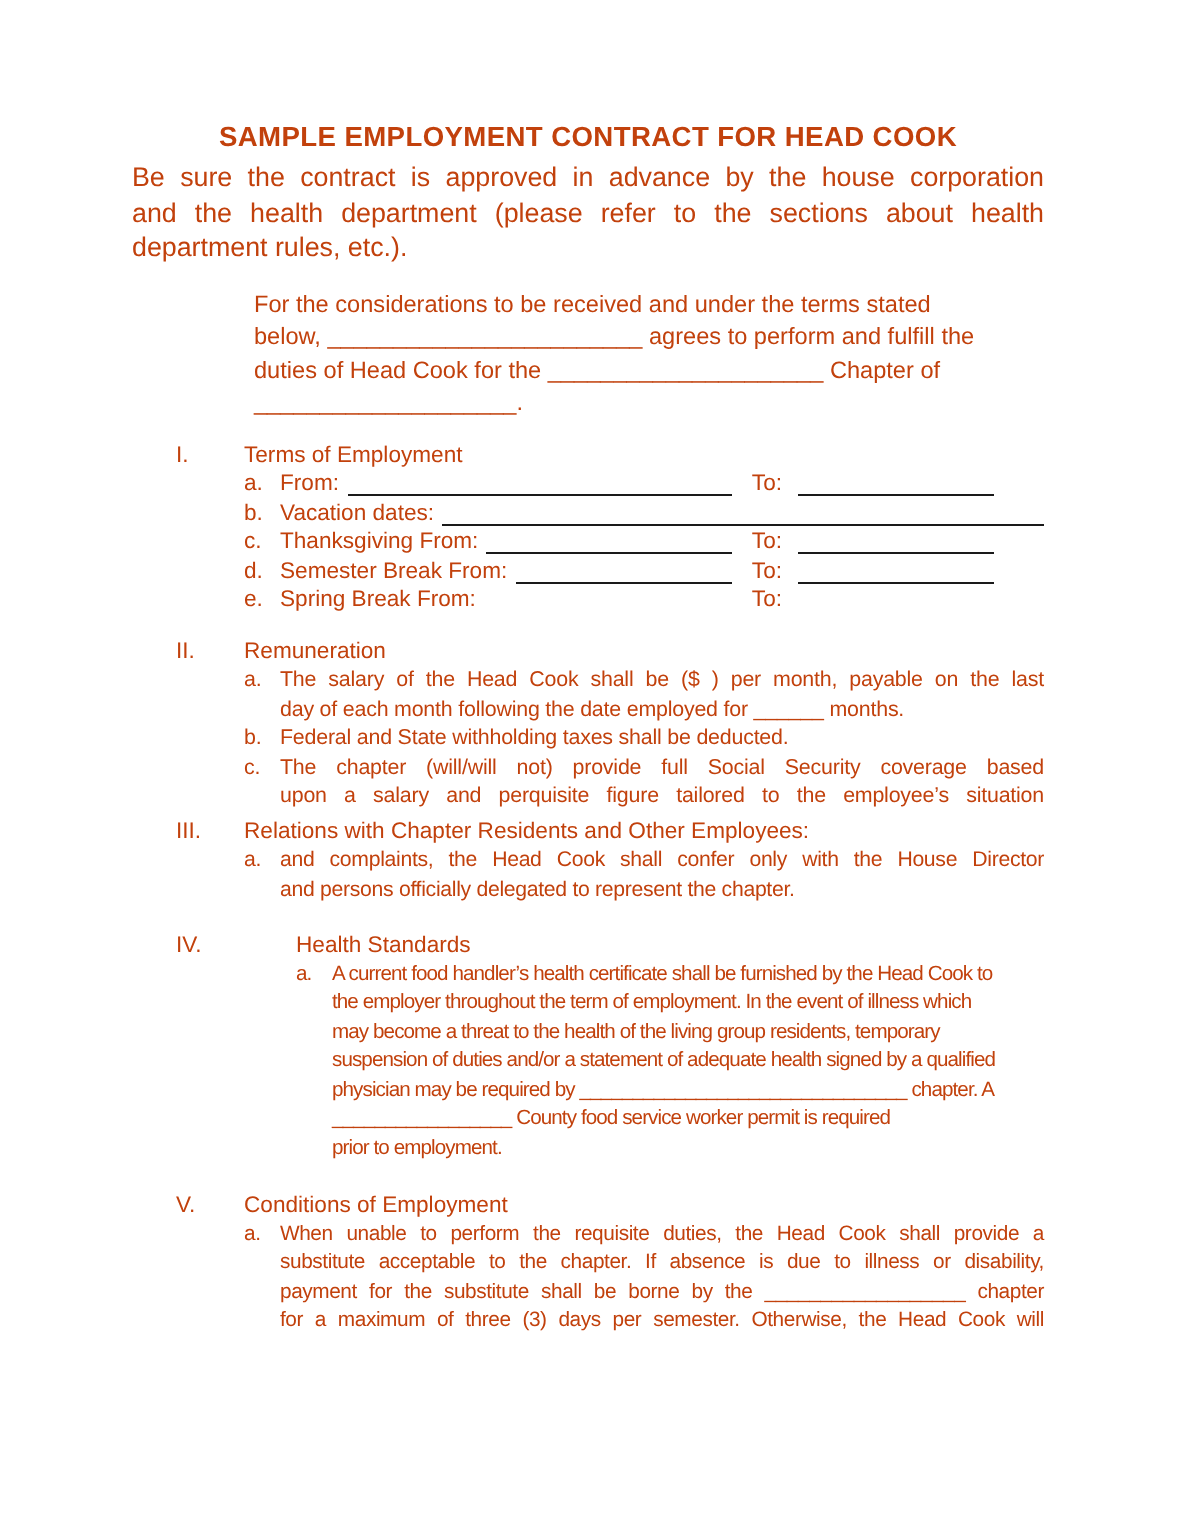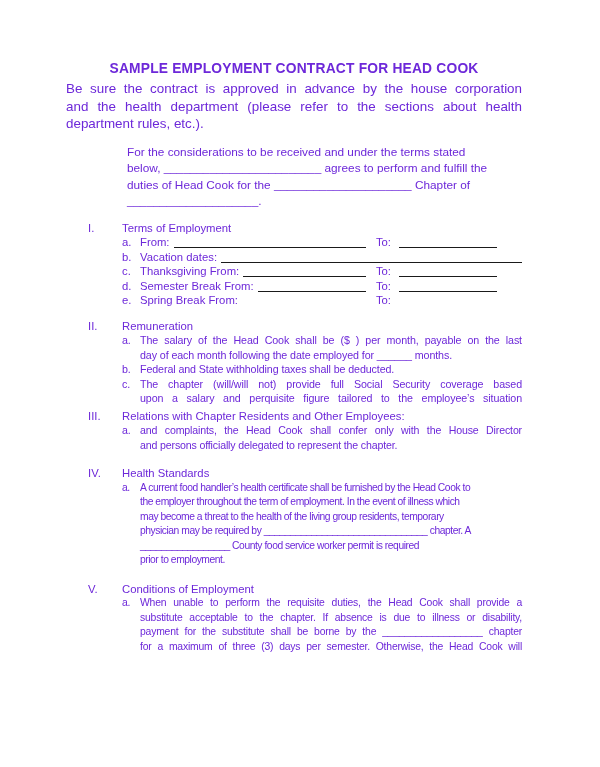--- a/index.html
+++ b/index.html
@@ -2,21 +2,21 @@
 <html><head>
 <meta charset="utf-8">
 <style>
   html,body { margin:0; padding:0; background:#ffffff; }
   .page {
     position:relative;
     width:600px; height:767px;
     box-sizing:border-box;
     padding:0 78px 0 66px;
     background:#ffffff;
-    color:#6d28d9;
+    color:#c2410c;
     font-family:"Liberation Sans","DejaVu Sans",sans-serif;
     overflow:hidden;
   }
   .title {
     margin:62px 0 0 0;
     font-size:13.8px; font-weight:700;
     line-height:14px; text-align:center;
     letter-spacing:0.2px;
   }
   .intro { margin-top:4px; font-size:13.4px; line-height:17.5px; }
@@ -26,21 +26,21 @@
     margin:11px 0 0 61px;
     font-size:11.8px; line-height:16.5px;
     text-align:left;
   }
   .considerations .line { white-space:nowrap; }
 
   .sec { display:flex; margin-left:22px; font-size:11.3px; line-height:14.5px; }
   .sec--ii  { margin-top:11px; }
   .sec--i   { margin-top:11px; }
   .sec--iii { margin-top:3px; }
-  .sec--iv  { margin-top:14px; }
+  .sec--iv  { margin-top:14px;gap:26px; }
   .sec--v   { margin-top:14px; }
   .sec-num { width:34px; flex:none; }
   .sec-content { flex:1 1 auto; min-width:0; }
 
   
   .form-row { display:flex; align-items:stretch; }
   .letter { width:18px; flex:none; }
   .f-label { flex:none; white-space:nowrap; }
   .fill { flex:1 1 auto; margin-left:4px; }
   .u { border-bottom:1px solid #1a1a1a; margin-bottom:1.5px; }
@@ -169,20 +169,21 @@
     <div class="sec-num">IV.</div>
     <div class="sec-content">
       <div class="sec-title">Health Standards</div>
 
       <div class="item">
         <span class="letter">a.</span>
         <div class="item-body">
           <div class="line">A current food handler’s health certificate shall be furnished by the Head Cook to</div>
           <div class="line">the employer throughout the term of employment. In the event of illness which</div>
           <div class="line">may become a threat to the health of the living group residents, temporary</div>
+          <div class="line">suspension of duties and/or a statement of adequate health signed by a qualified</div>
           <div class="line">physician may be required by _______________________________ chapter. A</div>
           <div class="line">_________________ County food service worker permit is required</div>
           <div class="line">prior to employment.</div>
         </div>
       </div>
     </div>
   </div>
 
   <div class="sec sec--v">
     <div class="sec-num">V.</div>

